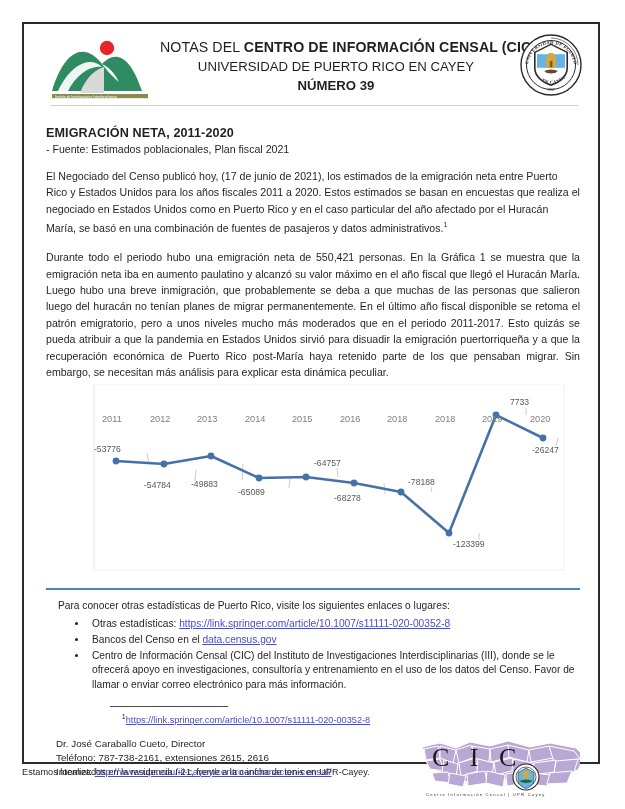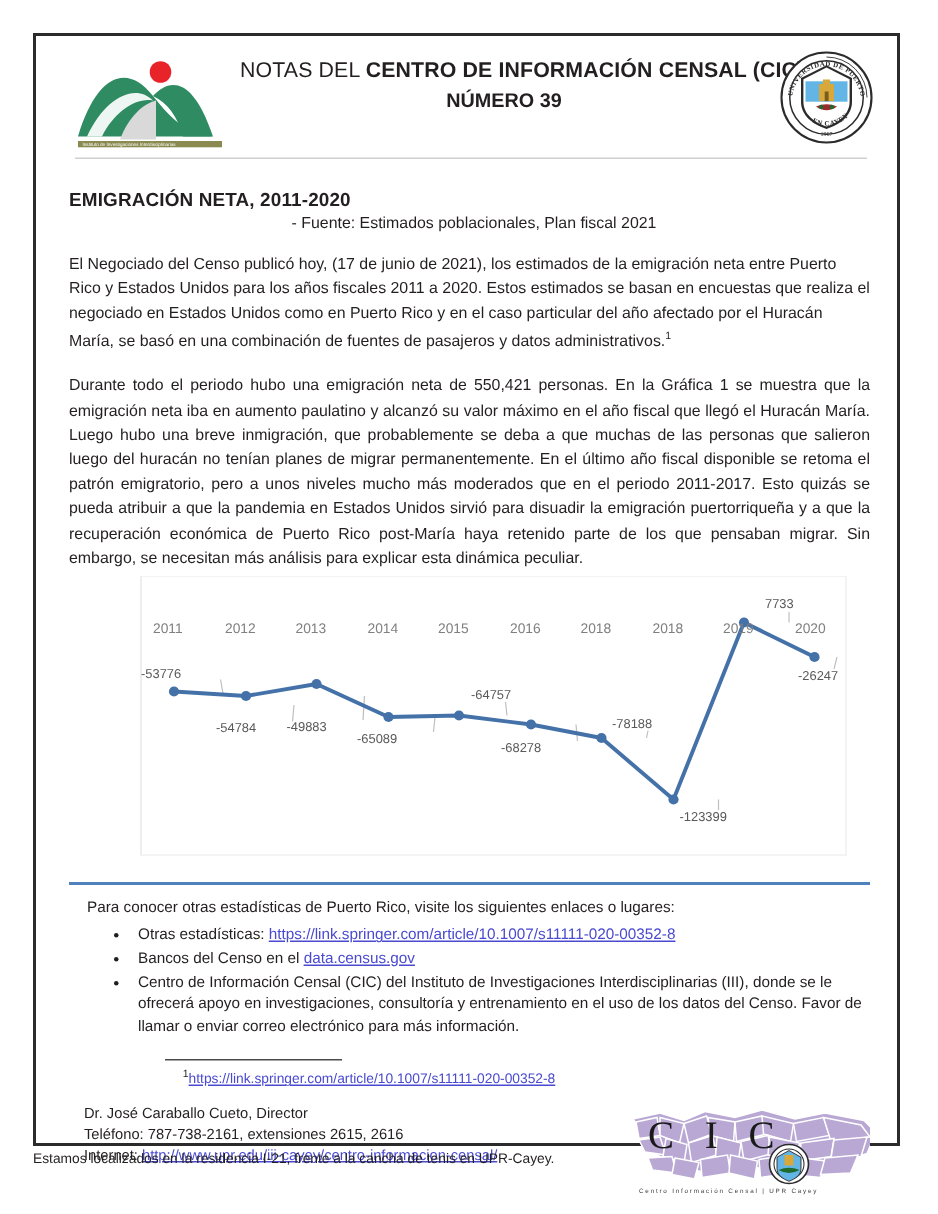--- a/index.html
+++ b/index.html
@@ -20,21 +20,21 @@
   .header-text{position:absolute;left:118px;top:6px;width:352px;text-align:center;}
   .h-line1{font-size:14.2px;letter-spacing:.1px;line-height:19px;white-space:nowrap;}
   .h-line1 b{font-weight:bold;}
   .h-line2{font-size:13.2px;line-height:19px;white-space:nowrap;}
   .h-line3{font-size:13.2px;font-weight:bold;line-height:19px;}
   .seal{position:absolute;left:478px;top:2px;width:62px;height:62px;}
   .hr-head{position:absolute;left:8px;top:73px;width:528px;height:1px;background:#cfcfcf;}
 
   
   .sec-title{font-size:12.6px;font-weight:bold;margin:22px 0 0 4px;letter-spacing:.1px;}
-  .sec-src{font-size:10.6px;margin:3px 0 0 4px;text-align:center;}
+  .sec-src{font-size:10.6px;margin:3px 0 0 4px;}
   .para{font-size:10.6px;line-height:16.4px;margin:13px 0 0 4px;width:534px;text-align:justify;}
   .para.first{text-align:left;}
   sup{font-size:7px;vertical-align:super;}
 
   
   .chart-title{font-size:10.8px;font-weight:bold;margin:20px 0 0 4px;}
   .chart-wrap{position:relative;width:540px;height:190px;margin:4px 0 0 2px;}
   .chart-svg{position:absolute;left:0;top:0;}
   .dl{position:absolute;font-size:8.6px;color:#595959;white-space:nowrap;}
   .yr{position:absolute;font-size:9.2px;color:#7f7f7f;white-space:nowrap;}
@@ -70,20 +70,21 @@
       <path d="M8 54 C20 28 40 18 52 30 C40 28 26 38 18 54 Z" fill="#ffffff" opacity=".92"></path>
       <path d="M52 27 C62 16 78 12 92 54 L72 54 C68 40 62 32 52 27 Z" fill="#2e8b62"></path>
       <path d="M30 56 C36 40 46 32 54 30 L54 56 Z" fill="#d9d9d9"></path>
       <circle cx="57" cy="11" r="7.2" fill="#e8242a"></circle>
       <rect x="2" y="57" width="96" height="4.2" fill="#8a8a50"></rect>
       <text x="5" y="60.6" font-family="'Liberation Sans',sans-serif" font-size="3.1" fill="#ffffff">Instituto de Investigaciones Interdisciplinarias</text>
     </svg>
 
     <div class="header-text">
       <div class="h-line1"><span>NOTAS DEL </span><b>CENTRO DE INFORMACIÓN CENSAL (CIC)</b></div>
+      <div class="h-line2">UNIVERSIDAD DE PUERTO RICO EN CAYEY</div>
       <div class="h-line3">NÚMERO 39</div>
     </div>
 
     <svg class="seal" viewBox="0 0 62 62">
       <circle cx="31" cy="31" r="30" fill="#fff" stroke="#2b2b2b" stroke-width="1.4"></circle>
       <circle cx="31" cy="31" r="24.5" fill="#fff" stroke="#2b2b2b" stroke-width="1"></circle>
       <path d="M31 9.5 L48 18 L48 34 C48 43 40 49 31 52 C22 49 14 43 14 34 L14 18 Z" fill="#2b2b2b"></path>
       <path d="M31 11 L46.4 18.8 L46.4 33.8 C46.4 42 39.2 47.6 31 50.3 C22.8 47.6 15.6 42 15.6 33.8 L15.6 18.8 Z" fill="#ffffff"></path>
       <rect x="17" y="20.2" width="28" height="13.6" fill="#63b5e5"></rect>
       <rect x="26" y="22" width="10" height="11.4" fill="#d8a83a"></rect>

